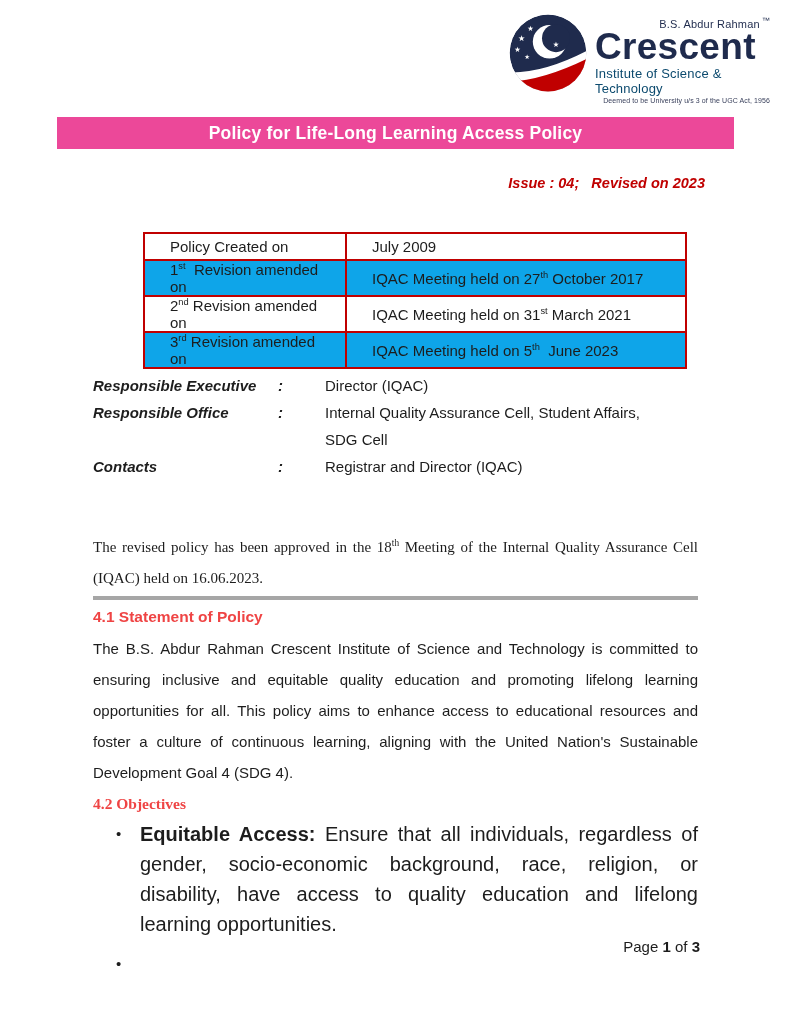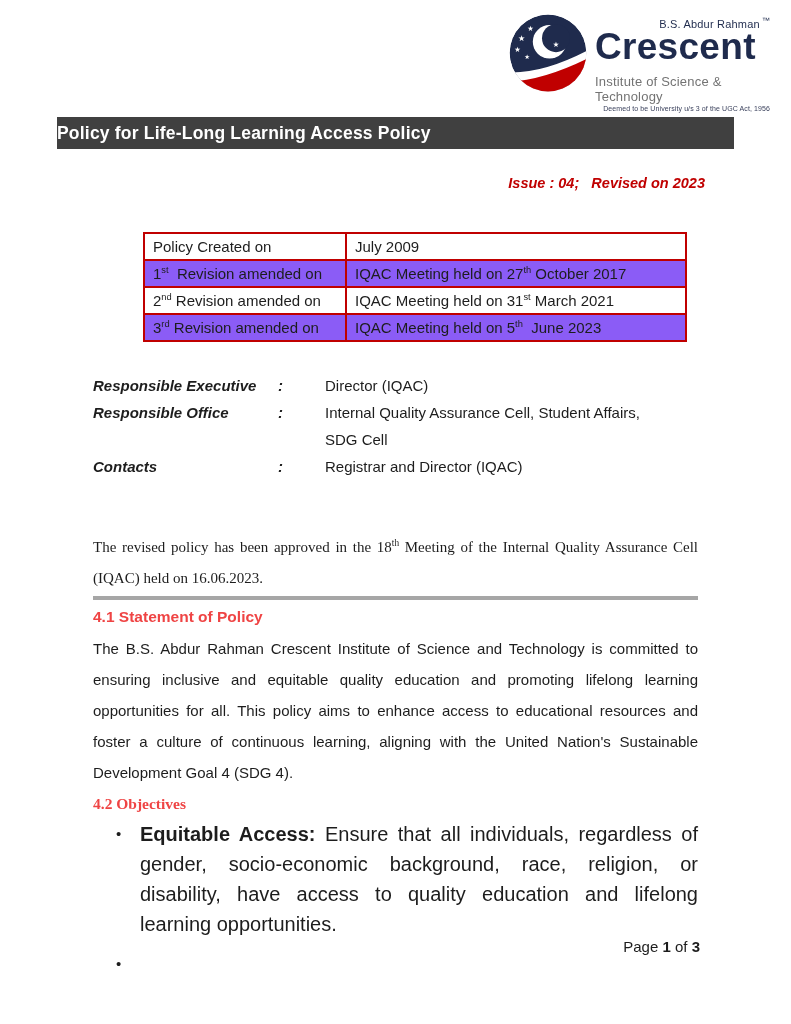--- a/index.html
+++ b/index.html
@@ -13,47 +13,47 @@
   }
   .page { position:relative; width:791px; height:1024px; background:#fff; }
 
   
   .logo { position:absolute; top:13px; left:508px; width:262px; display:flex; gap:7px; }
   .logo-mark { width:80px; height:80px; flex:0 0 auto; }
   .logo-text { display:flex; flex-direction:column; padding-top:3px; }
   .logo-top { font-size:11px; color:#1F2B4D; text-align:right; letter-spacing:0.2px; }
   .logo-top .tm { font-size:8px; vertical-align:super; margin-left:2px; }
   .logo-brand { font-size:37px; font-weight:bold; color:#1F2B4D; line-height:1.0; letter-spacing:0.3px; margin-top:-2px; }
-  .logo-subtitle { font-size:13px; color:#737373; letter-spacing:0.2px; margin-top:9px; }
+  .logo-subtitle { font-size:13px; color:#0c4a6e; letter-spacing:0.2px; margin-top:1px; }
   .logo-tagline { font-size:7px; color:#3a415c; text-align:right; margin-top:1px; letter-spacing:0.1px; }
 
   
   .banner {
     position:absolute; left:57px; top:117px; width:677px; height:32px;
-    background:#404040; color:#ffffff; font-weight:bold; font-size:17.5px;
-    line-height:32px; letter-spacing:0.2px;
+    background:#ec4899; color:#ffffff; font-weight:bold; font-size:17.5px;
+    text-align:center; line-height:32px; letter-spacing:0.2px;
   }
   .issue-line {
     position:absolute; top:175px; left:93px; width:612px;
     text-align:right; color:#C00000; font-weight:bold; font-style:italic;
     font-size:14.5px; white-space:pre;
   }
 
   
   .rev-table {
     position:absolute; left:143px; top:232px;
     border-collapse:collapse; font-size:15px; color:#1d1d1d;
   }
   .rev-table td {
-    border:2px solid #C00000; height:27px; padding:0 8px;
+    border:2px solid #C00000; height:27px; padding:0 25px;
     vertical-align:middle; white-space:pre-wrap;
   }
   .rev-table td.c1 { width:202px; }
   .rev-table td.c2 { width:340px; }
-  .rev-table tr.shaded td { background:#8b5cf6; }
+  .rev-table tr.shaded td { background:#0ea5e9; }
   sup { font-size:62%; vertical-align:super; line-height:0; }
 
   
   .resp { position:absolute; left:93px; top:372px; width:605px; font-size:15px; }
   .resp-row { display:flex; align-items:flex-start; }
   .resp-label { width:185px; font-weight:bold; font-style:italic; line-height:27px; }
   .resp-colon { width:47px; font-weight:bold; font-style:italic; line-height:27px; }
   .resp-value { flex:1; line-height:27px; }
 
   

